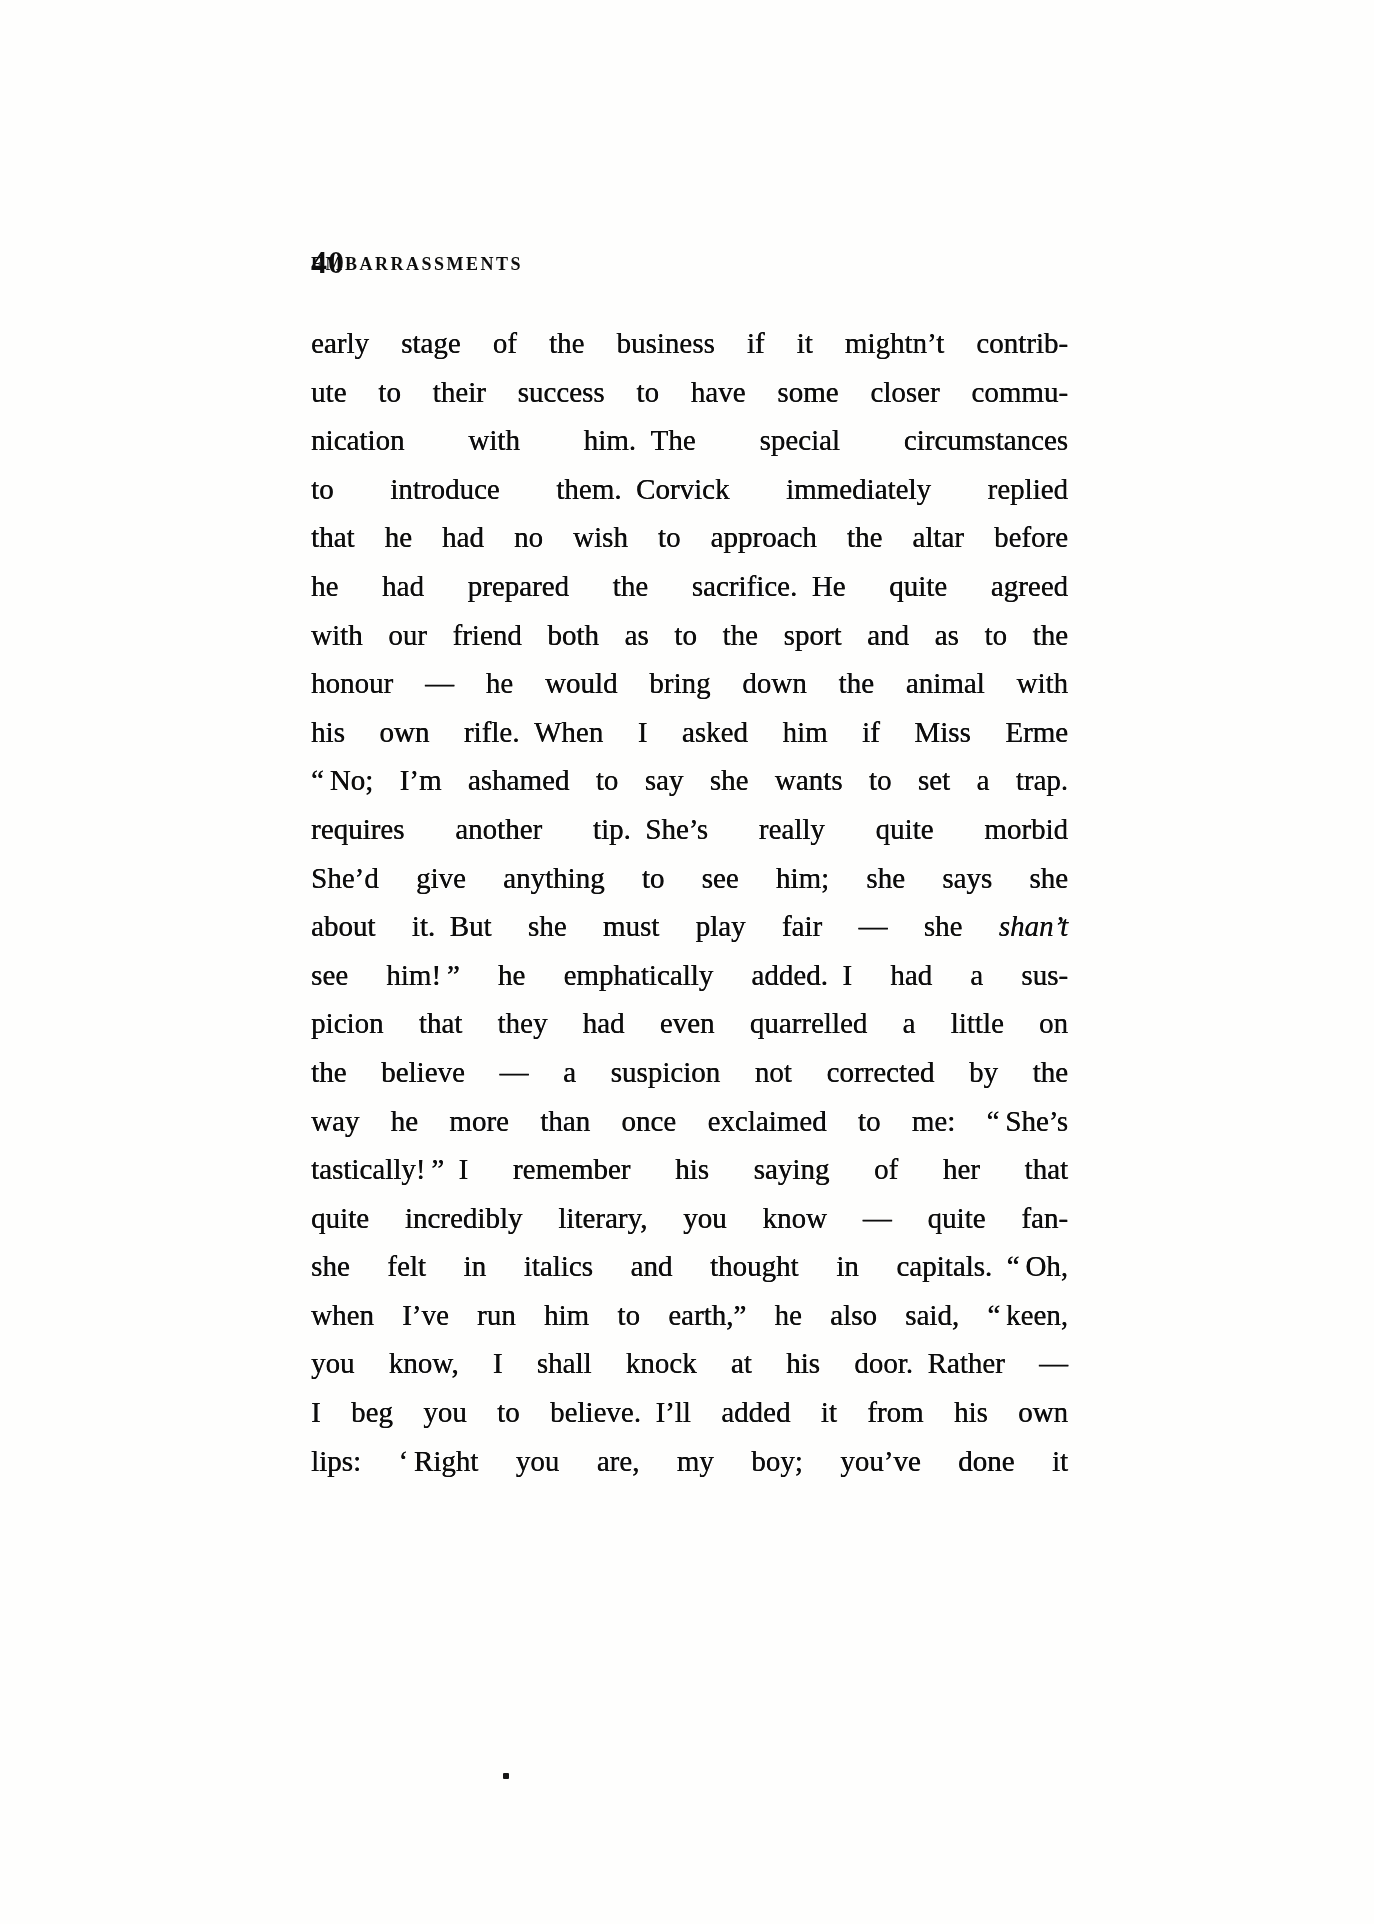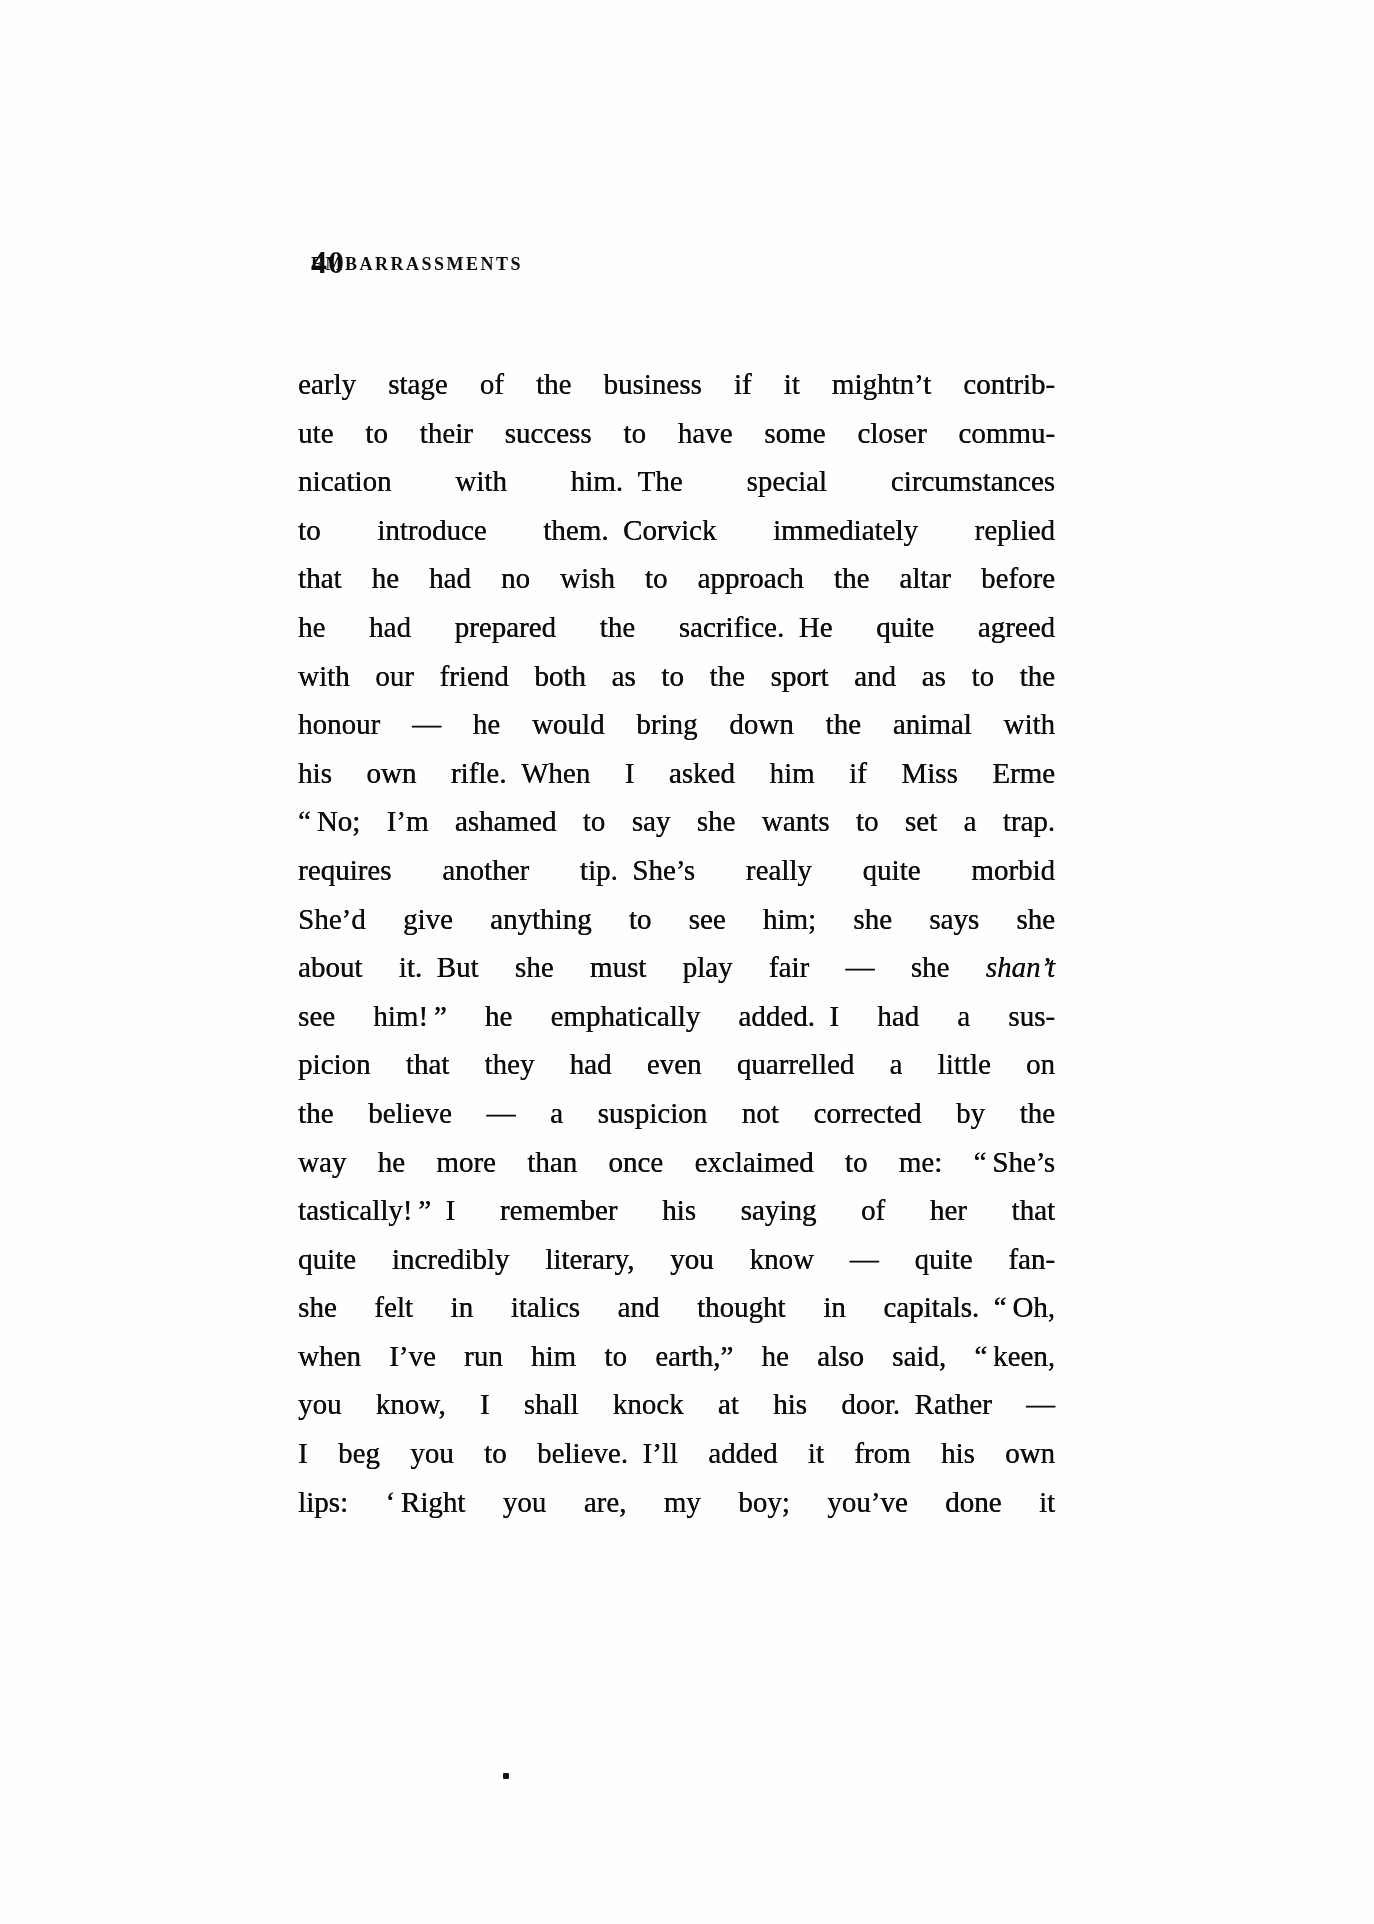--- a/index.html
+++ b/index.html
@@ -32,26 +32,25 @@
     top: 250px;
     width: 757px;
     text-align: left;
     font-size: 18px;
     font-weight: bold;
     letter-spacing: 2.5px;
     line-height: 28px;
   }
   .body-text {
     position: absolute;
-    left: 298px;
+    left: 311px;
     top: 319px;
     width: 757px;
     font-size: 29px;
     text-shadow: 0.35px 0 currentColor;
-    margin-top: 41px;
   }
   .line {
     height: 48.6px;
     line-height: 48.6px;
     text-align: justify;
     text-align-last: justify;
     white-space: normal;
   }
   .line i { font-style: italic; }
   .ink-speck {

